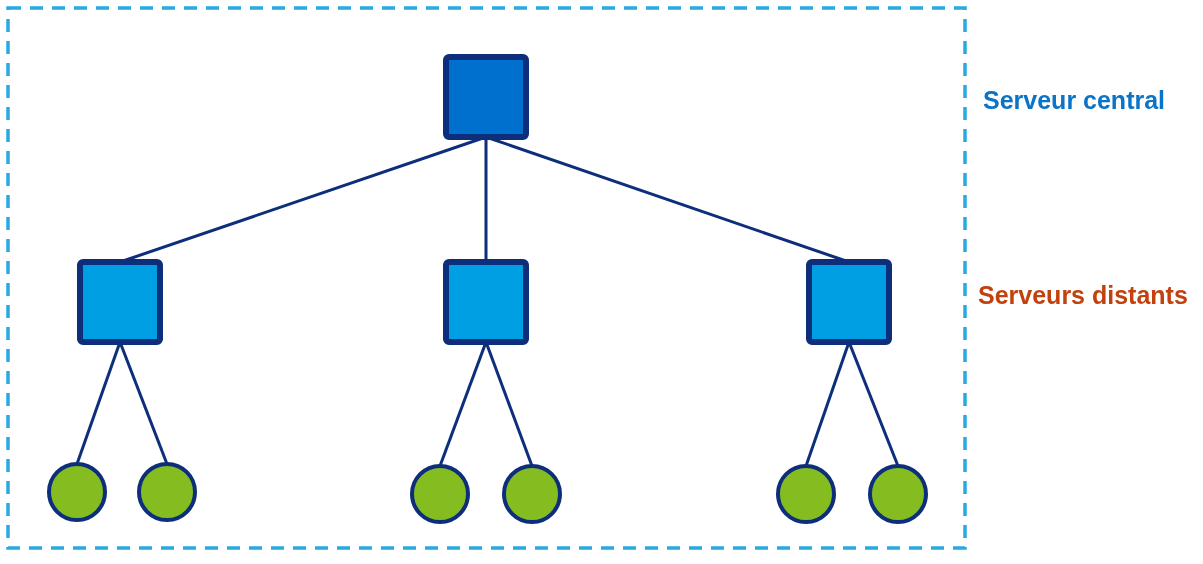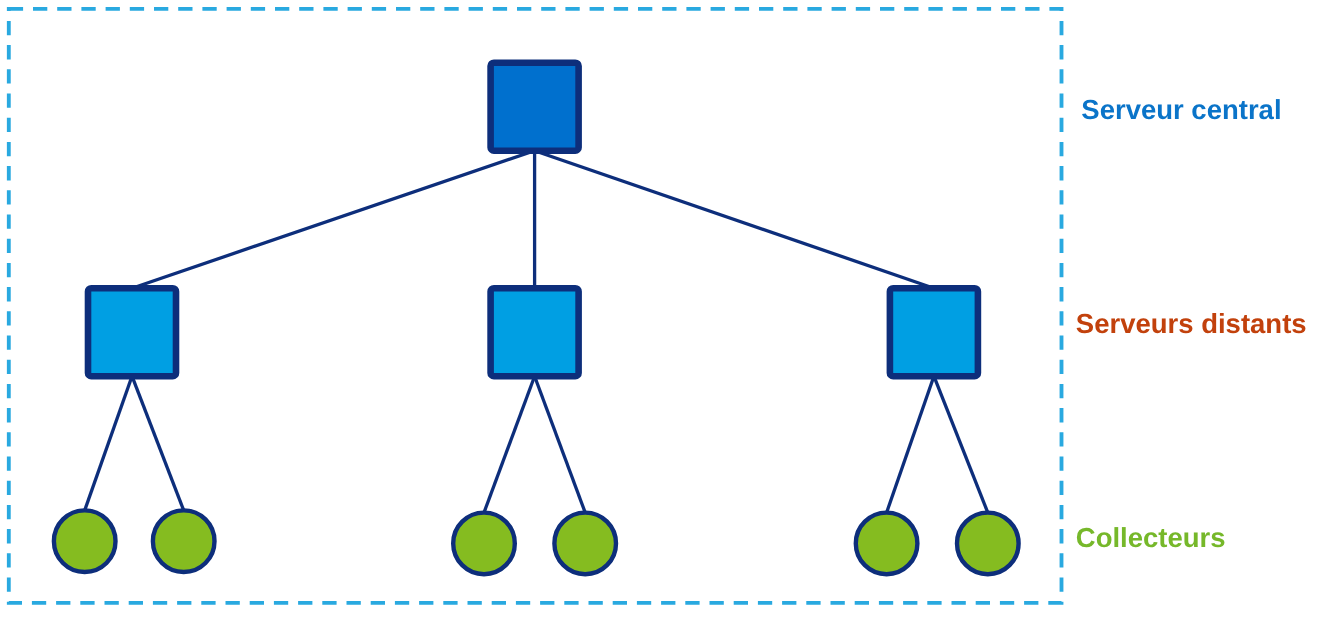--- a/index.html
+++ b/index.html
@@ -57,14 +57,13 @@
       <circle cx="440" cy="494" r="28" fill="#85bc20" stroke="#0d2e7b" stroke-width="4"></circle>
       <circle cx="532" cy="494" r="28" fill="#85bc20" stroke="#0d2e7b" stroke-width="4"></circle>
       <circle cx="806" cy="494" r="28" fill="#85bc20" stroke="#0d2e7b" stroke-width="4"></circle>
       <circle cx="898" cy="494" r="28" fill="#85bc20" stroke="#0d2e7b" stroke-width="4"></circle>
     </svg>
 
   <div class="side-label label-central" style="color: rgb(10, 116, 201);">Serveur central</div>
 
   <div class="side-label label-distant" style="color: #c2410c;">Serveurs distants</div>
 
-  <div class="side-label label-collector" style="color: rgb(118, 184, 42);">Collecteurs</div>
 </div>
 
 </body></html>

